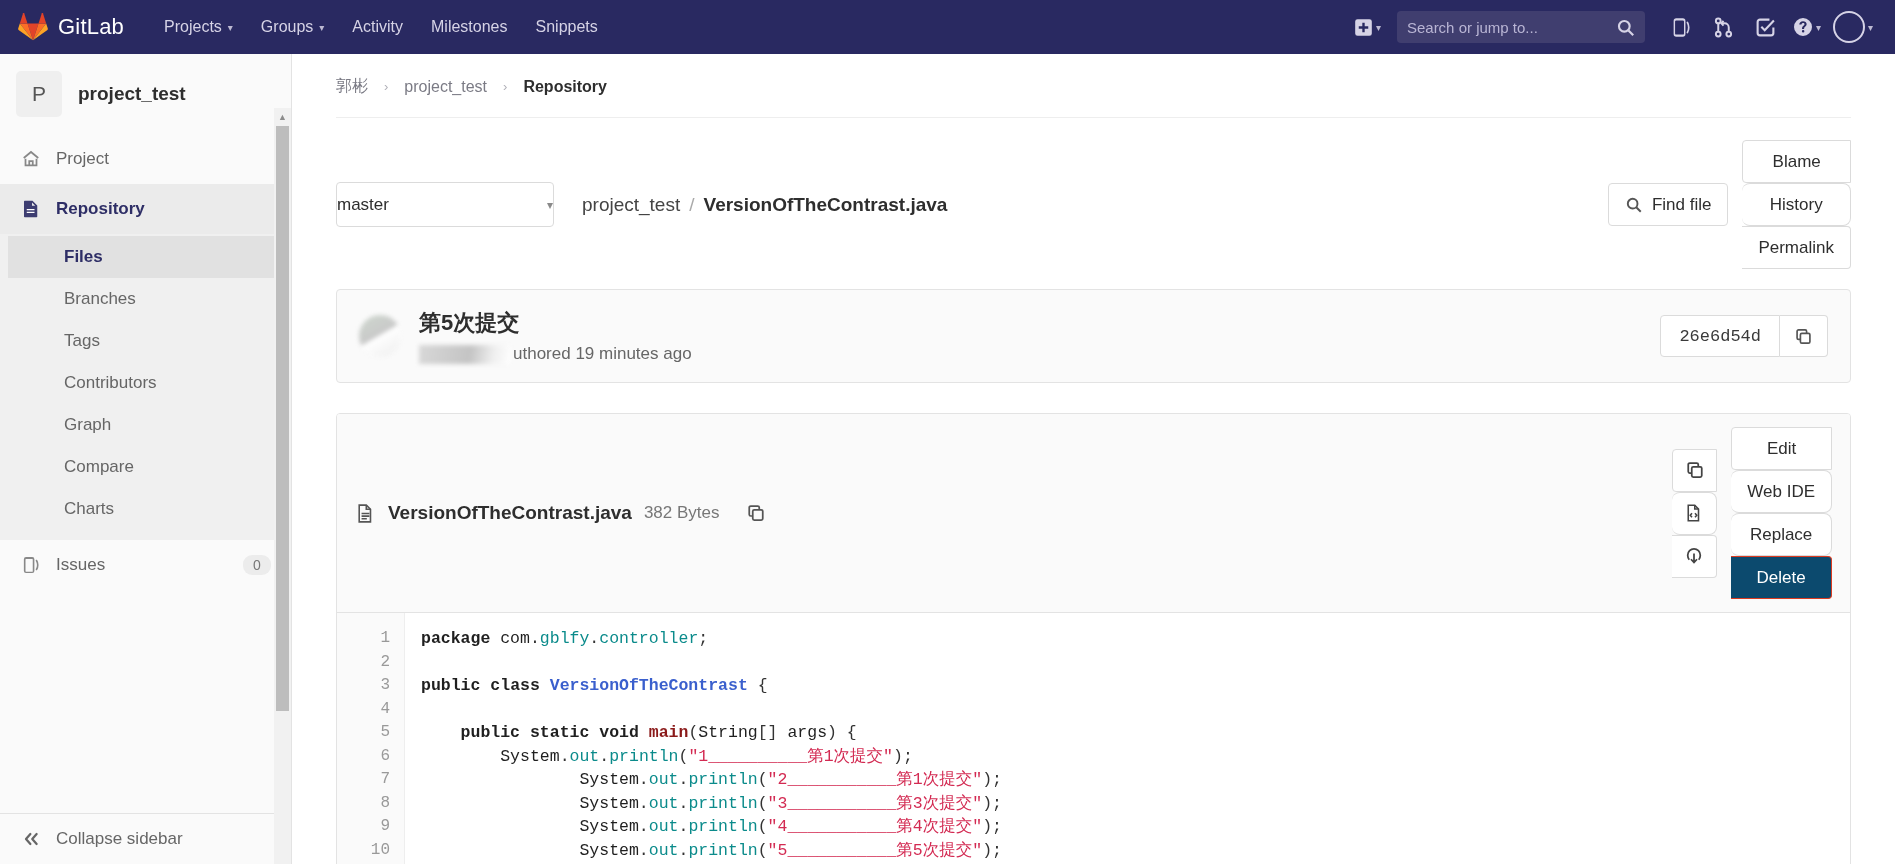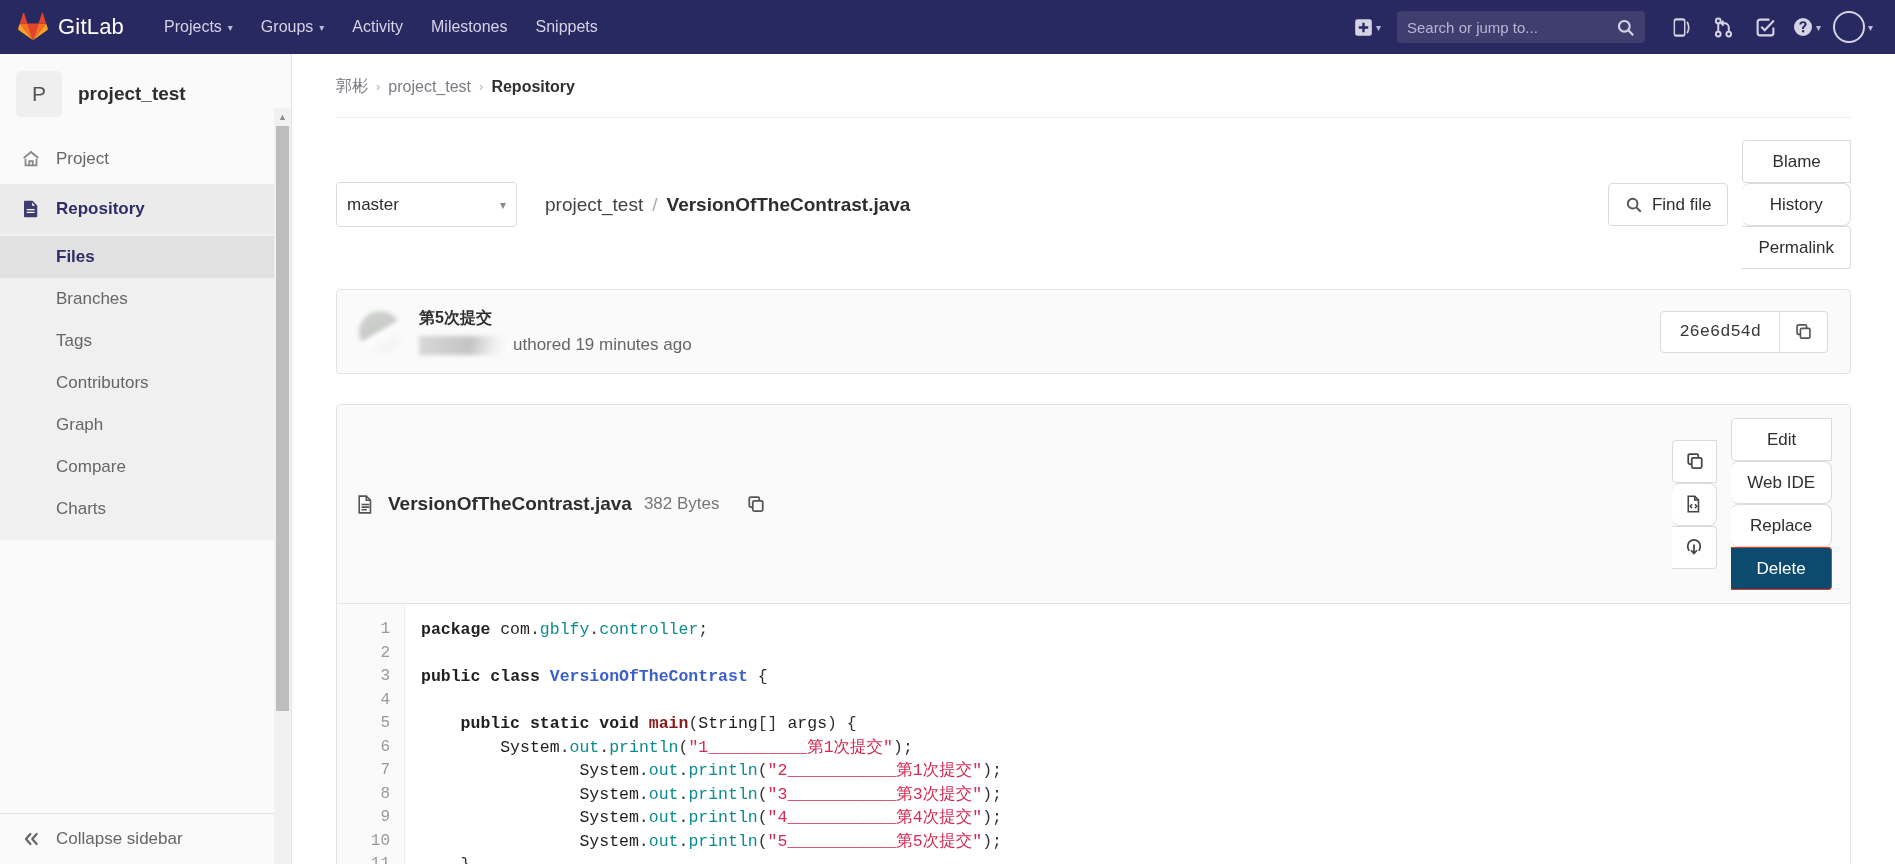--- a/index.html
+++ b/index.html
@@ -61,21 +61,21 @@
     display: flex; align-items: center; justify-content: center;
     font-size: 21px; color: #555; font-weight: 400;
   }
   .project-name { font-size: 19px; color: #2e2e2e; font-weight: 600; }
   .side-item {
     display: flex; align-items: center; gap: 14px; padding: 14px 20px;
     font-size: 17px; color: #666; cursor: pointer;
   }
   .side-item.active { background: #ebebeb; color: #2e2e66; font-weight: 600; }
   .side-item .ico { width: 22px; height: 22px; display: flex; align-items: center; justify-content: center; flex-shrink: 0; }
-  .subnav { background: #f0f0f0; padding: 2px 0 10px 0; }
+  .subnav { background: #f0f0f0; padding: 2px 0 10px 8px; }
   .sub-item {
     padding: 11px 20px 11px 56px; font-size: 17px; color: #666; cursor: pointer;
   }
   .sub-item.active { background: #e1e1e1; color: #2e2e66; font-weight: 600; }
   .badge-count {
     margin-left: auto; background: #ececec; color: #777; font-size: 14px;
     border-radius: 9px; padding: 2px 10px; min-width: 28px; text-align: center;
   }
   .collapse-row {
     margin-top: auto; border-top: 1px solid #e3e3e3; background: #fafafa;
@@ -93,34 +93,34 @@
     position: absolute; top: 18px; left: 2px; width: 13px; height: 585px;
     background: #bdbdbd; border-radius: 0;
   }
 
   
   .content {
     position: absolute; top: 54px; left: 292px; right: 0; bottom: 0;
     background: #fff; overflow: hidden; padding: 0 44px;
   }
   .breadcrumb {
-    display: flex; align-items: center; gap: 8px; font-size: 16px;
+    display: flex; align-items: center; gap: 16px; font-size: 16px;
     padding: 22px 0 20px 0; border-bottom: 1px solid #eee;
   }
   .crumb { color: #7b7b85; cursor: pointer; }
   .crumb.current { color: #2e2e2e; font-weight: 700; }
   .crumb-sep { color: #b0b0b8; font-size: 13px; }
 
   .file-bar {
     display: flex; align-items: center; padding: 22px 0 20px 0; gap: 0;
   }
   .branch-select {
-    width: 181px; height: 45px; border: 1px solid #dbdbdb; border-radius: 4px;
+    width: 218px; height: 45px; border: 1px solid #dbdbdb; border-radius: 4px;
     background: #fff; display: flex; align-items: center; justify-content: space-between;
-    padding: 0 10px; font-size: 17px; color: #2e2e2e; cursor: pointer;
+    padding: 0 0; font-size: 17px; color: #2e2e2e; cursor: pointer;
   }
   .branch-select .chev { color: #8a8a8a; font-size: 12px; }
   .path-line { margin-left: 28px; font-size: 19px; color: #2e2e2e; display: flex; align-items: center; gap: 9px; }
   .path-dir { color: #444; cursor: pointer; }
   .path-sep { color: #aaa; }
   .path-file { font-weight: 700; }
   .file-bar-right { margin-left: auto; display: flex; align-items: center; gap: 14px; }
 
   .btn {
     height: 43px; border: 1px solid #dbdbdb; background: #fff; border-radius: 4px;
@@ -138,21 +138,21 @@
   
   .commit-panel {
     border: 1px solid #e3e3e3; border-radius: 4px; background: #fafafa;
     display: flex; align-items: center; padding: 18px 22px; margin-bottom: 30px;
   }
   .commit-avatar {
     width: 42px; height: 42px; border-radius: 50%; margin-right: 18px; flex-shrink: 0;
     background: linear-gradient(150deg,#cfd8cf 0%,#c9c9c9 48%,#ffffff 49%,#ededed 100%);
     filter: blur(2px);
   }
-  .commit-msg { font-size: 16px; font-weight: 700; color: #2e2e2e; margin-bottom: 6px; }
+  .commit-msg { font-size: 22px; font-weight: 700; color: #2e2e2e; margin-bottom: 6px; }
   .commit-sub { font-size: 17px; color: #666; display: flex; align-items: center; gap: 0; }
   .blurred-name {
     display: inline-block; width: 92px; height: 19px; margin-right: 2px;
     background: linear-gradient(100deg,#d8d8d8 0%,#c4c4c4 55%,#efefef 80%,#ffffff 100%);
     filter: blur(2.2px); vertical-align: -3px;
   }
   .commit-right { margin-left: auto; display: flex; }
   .sha-box {
     height: 42px; border: 1px solid #dbdbdb; border-radius: 4px 0 0 4px; background: #fff;
     display: flex; align-items: center; padding: 0 18px;
@@ -301,20 +301,30 @@
   <div class="subnav">
     <div class="sub-item active">Files</div>
     <div class="sub-item">Branches</div>
     <div class="sub-item">Tags</div>
     <div class="sub-item">Contributors</div>
     <div class="sub-item">Graph</div>
     <div class="sub-item">Compare</div>
     <div class="sub-item">Charts</div>
   </div>
 
+  <div class="side-item">
+    <span class="ico">
+      <svg width="20" height="20" viewBox="0 0 16 16" fill="#888">
+        <path d="M4 1.6h5a1.7 1.7 0 011.7 1.7v9.4A1.7 1.7 0 019 14.4H4a1.7 1.7 0 01-1.7-1.7V3.3A1.7 1.7 0 014 1.6zm0 1.5a.4.4 0 00-.4.4v9.4c0 .2.2.4.4.4h5a.4.4 0 00.4-.4V3.5a.4.4 0 00-.4-.4H4z"></path>
+        <path d="M12.4 4.4c.7 1.1 1 2.3 1 3.6s-.3 2.5-1 3.6" stroke="#888" stroke-width="1.3" fill="none" stroke-linecap="round"></path>
+      </svg>
+    </span>
+    <span>Issues</span>
+    <span class="badge-count">0</span>
+  </div>
 
   <div class="collapse-row">
     <div class="side-item">
       <span class="ico">
         <svg width="20" height="20" viewBox="0 0 16 16" fill="none" stroke="#666" stroke-width="1.8" stroke-linecap="round" stroke-linejoin="round">
           <path d="M7.5 4L4 8l3.5 4M12.5 4L9 8l3.5 4"></path>
         </svg>
       </span>
       <span>Collapse sidebar</span>
     </div>

